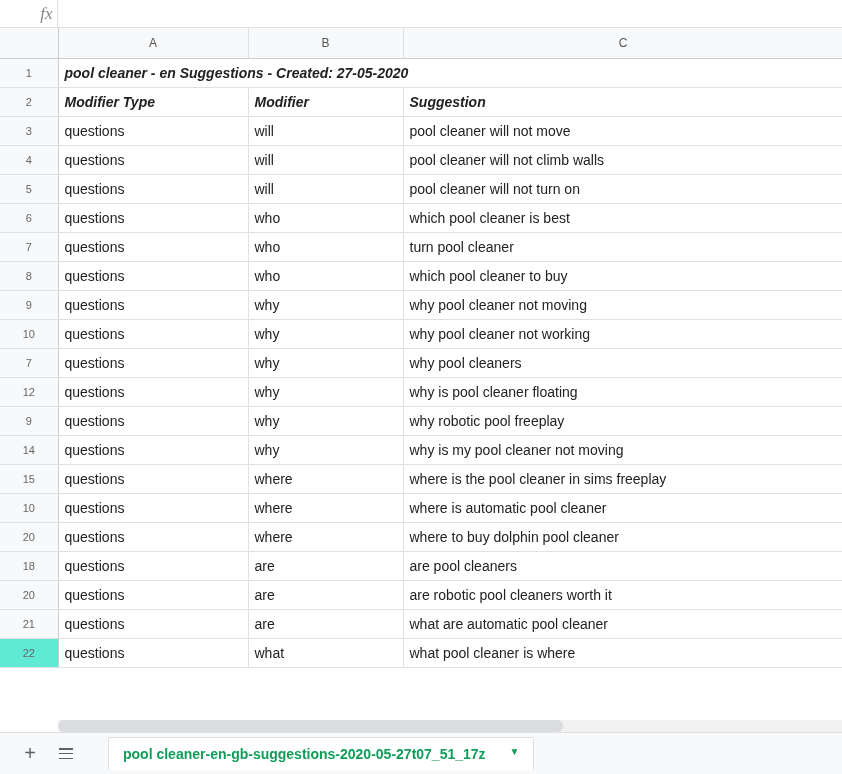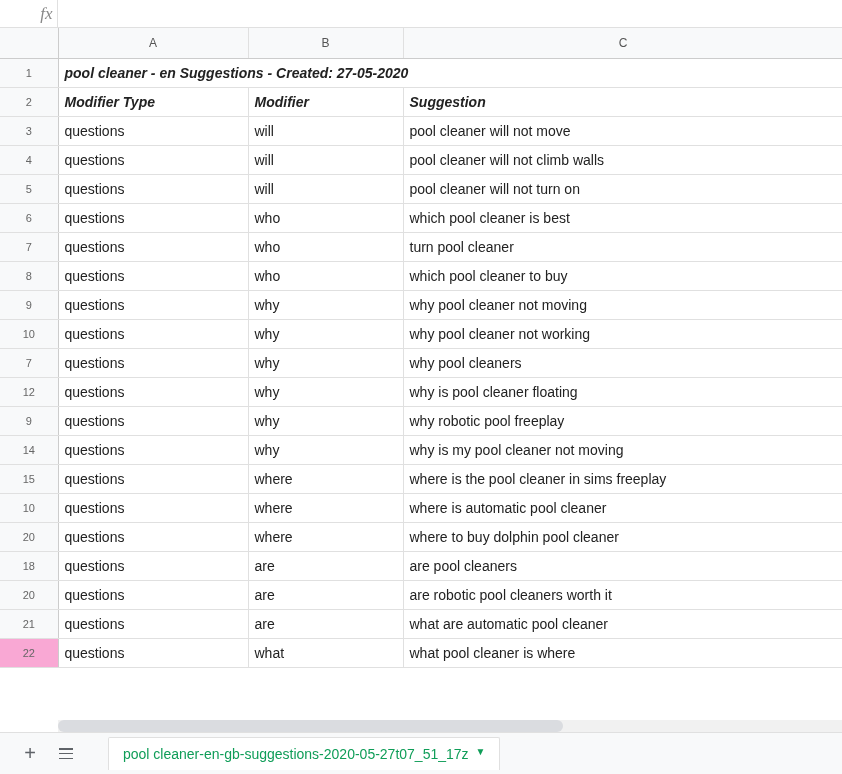--- a/index.html
+++ b/index.html
@@ -75,21 +75,21 @@
       background: #f8f9fa;
       border-right: 1px solid #ccc;
       border-bottom: 1px solid #e0e0e0;
       text-align: center;
       color: #666;
       font-size: 11px;
       width: 58px;
       height: 29px;
     }
     .row-header.active {
-      background: #f9a8d4;
+      background: #5eead4;
     }
     .cell {
       border-right: 1px solid #e0e0e0;
       border-bottom: 1px solid #e0e0e0;
       padding: 0 6px;
       height: 29px;
       white-space: nowrap;
       overflow: hidden;
       color: #222;
       font-size: 14px;
@@ -153,24 +153,24 @@
     .hamburger-icon span { top: 4.5px; }
     .hamburger-icon::after { bottom: 0; }
     .sheet-tab {
       background: #fff;
       border: 1px solid #e0e0e0;
       border-bottom: none;
       padding: 8px 14px;
       margin-left: 24px;
       font-size: 14px;
       color: #0f9d58;
-      font-weight: 400;
+      font-weight: 700;
       display: flex;
       align-items: flex-start;
-      gap: 7px;
+      gap: 24px;
       border-radius: 2px 2px 0 0;
     }
     .dropdown-arrow {
       font-size: 10px;
       color: #0f9d58;
     }
   </style>
 </head>
 <body>
 

